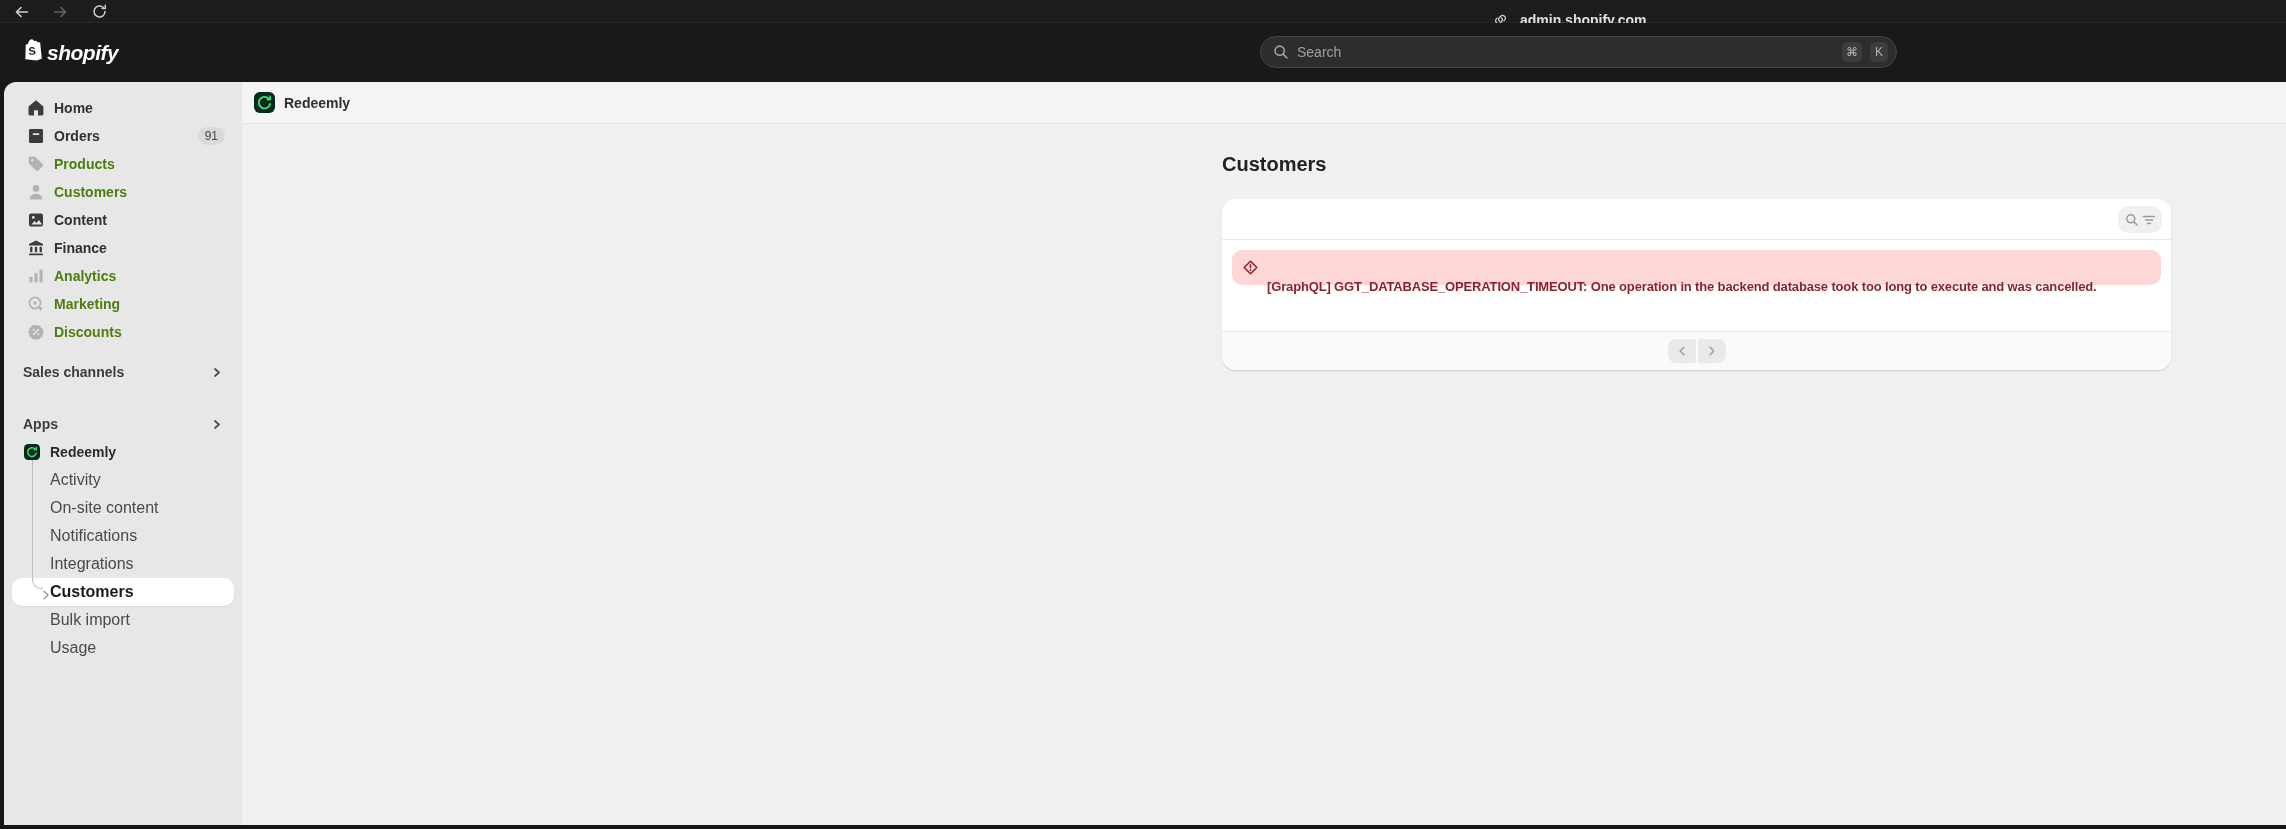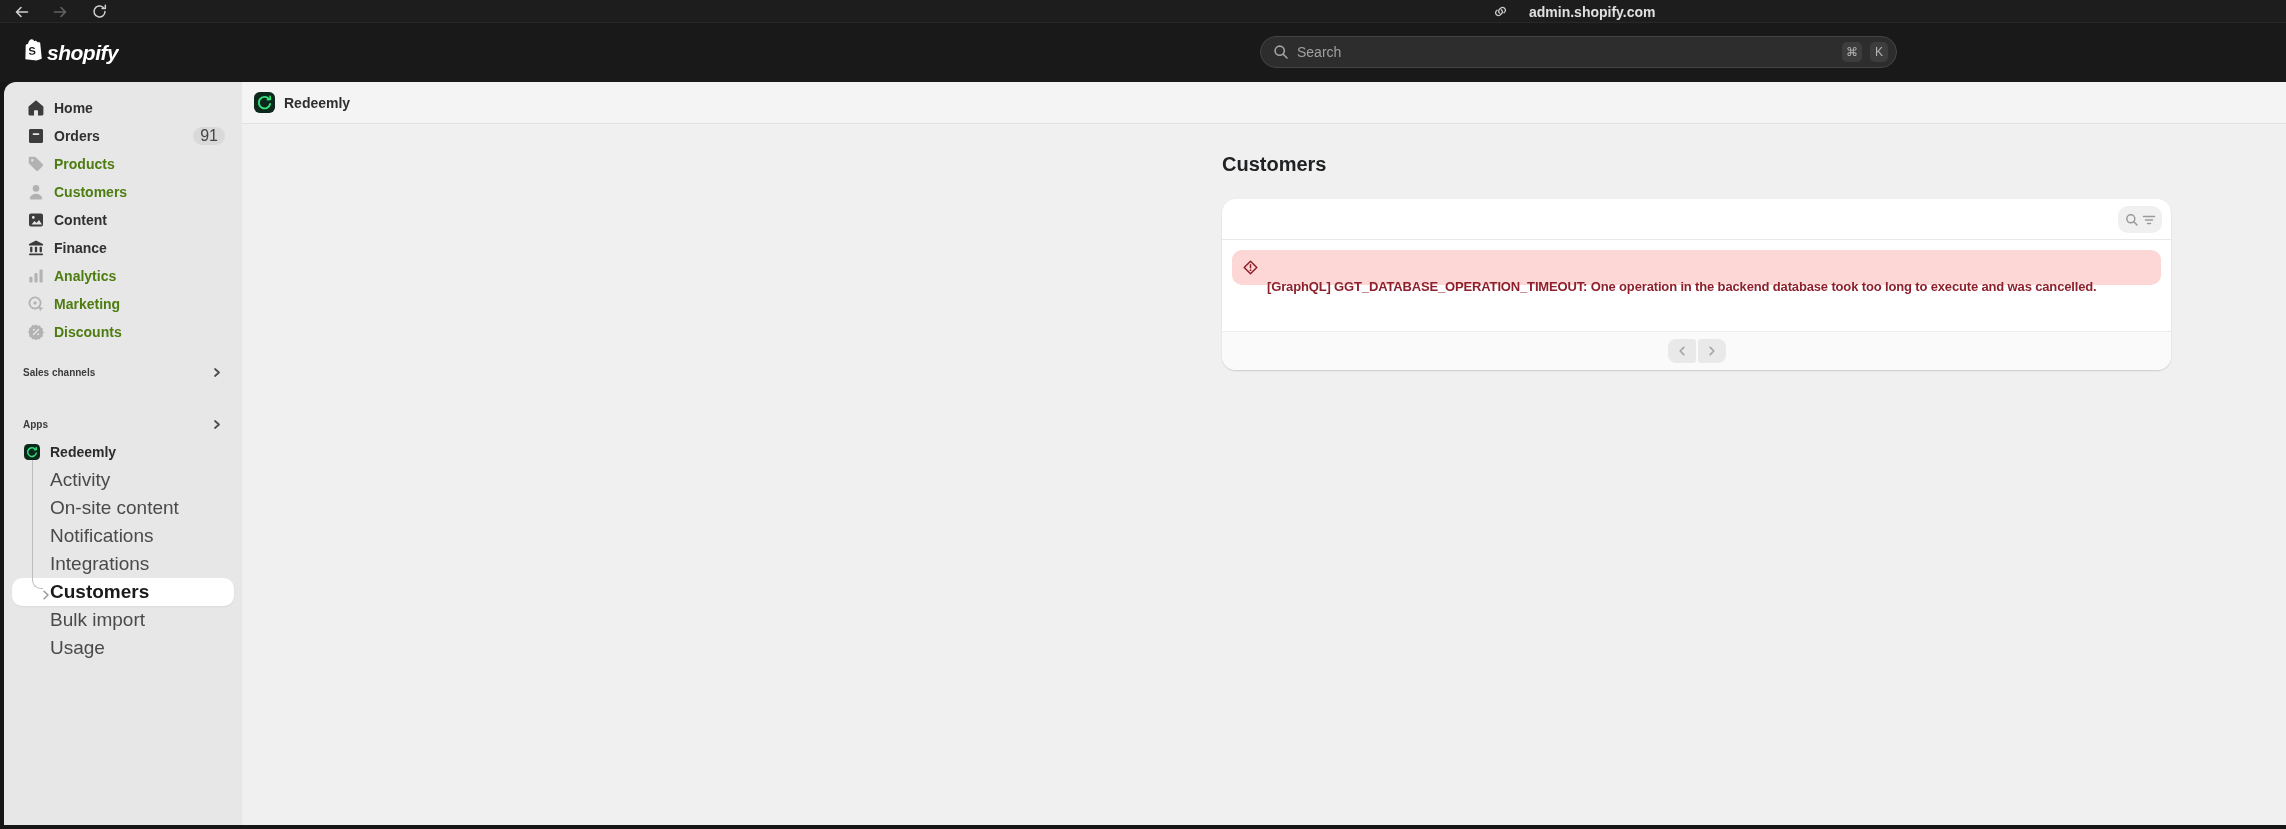--- a/index.html
+++ b/index.html
@@ -3,21 +3,21 @@
 <meta charset="utf-8">
 <style>
   * { margin:0; padding:0; box-sizing:border-box; }
   html,body { width:2286px; height:829px; overflow:hidden; }
   body { background:#161616; font-family:"Liberation Sans", sans-serif; position:relative; }
 
   
   .browser-bar { position:absolute; top:0; left:0; width:2286px; height:23px;
     background:#1d1d1d; border-bottom:1px solid rgba(255,255,255,.05); }
   .nav-btns { position:absolute; left:14px; top:0; height:23px; display:flex; align-items:center; gap:24px; }
-  .url-wrap { position:absolute; left:1494px; top:0; height:23px; display:flex; align-items:center; gap:22px; }
+  .url-wrap { position:absolute; left:1494px; top:8px; height:23px; display:flex; align-items:center; gap:13px; }
   .url-text { color:#e0e0e0; font-size:14px; font-weight:600; }
 
   
   .shopify-header { position:absolute; top:23px; left:0; width:2286px; height:59px; background:#191919; }
   .logo { position:absolute; left:24px; top:14px; }
   .search-bar { position:absolute; left:1260px; top:13px; width:637px; height:32px;
     background:#2d2d2d; border:1px solid #454545; border-radius:16px;
     display:flex; align-items:center; padding:0 8px 0 12px; gap:8px; }
   .search-bar input { flex:1; background:transparent; border:none; outline:none;
     color:#cfcfcf; font-size:14px; font-family:inherit; }
@@ -29,31 +29,31 @@
   .frame { position:absolute; top:82px; left:4px; right:0; bottom:4px; display:flex; }
 
   
   .sidebar { width:238px; flex-shrink:0; background:#e7e7e7; border-top-left-radius:12px;
     position:relative; padding:12px 8px 0 8px; }
   .nav-row { height:28px; display:flex; align-items:center; padding-left:14px; gap:8px;
     border-radius:10px; color:#303030; font-size:14px; font-weight:600; }
   .nav-row .ico { width:20px; height:20px; display:flex; align-items:center; justify-content:center; }
   .nav-row.disabled { color:#4d7c0f; }
   .badge { margin-left:auto; margin-right:9px; height:18px; padding:0 7px; background:#d9d9d9;
-    border-radius:9px; color:#454545; font-size:16px; font-weight:400;
+    border-radius:9px; color:#454545; font-size:12px; font-weight:400;
     display:flex; align-items:center; }
   .section-header { height:28px; display:flex; align-items:center; padding:0 12px 0 11px;
-    color:#3c3c3c; font-size:10px; font-weight:600; }
+    color:#3c3c3c; font-size:14px; font-weight:600; }
   .section-header .chev { margin-left:auto; display:flex; }
   .sc-header { margin-top:12px; }
   .apps-header { margin-top:24px; }
   .app-row { height:28px; display:flex; align-items:center; padding-left:12px; gap:10px;
     color:#2b2b2b; font-size:14px; font-weight:600; }
   .sub-row { height:28px; display:flex; align-items:center; padding-left:38px;
-    color:#4a4a4a; font-size:19px; font-weight:400; position:relative; }
+    color:#4a4a4a; font-size:16px; font-weight:400; position:relative; }
   .sub-row.selected { background:#ffffff; border-radius:10px; color:#1a1a1a; font-weight:700;
     box-shadow:0 1px 2px rgba(0,0,0,.06); }
   .tree-line { position:absolute; left:28px; top:378px; width:11px; height:129px;
     border-left:1.5px solid #bdbdbd; border-bottom:1.5px solid #bdbdbd;
     border-bottom-left-radius:9px; pointer-events:none; }
   .tree-arrow { position:absolute; left:38px; top:504px; pointer-events:none; }
 
   
   .main { flex:1; min-width:0; background:#f0f0f0; position:relative; }
   .app-bar { height:42px; background:#f4f4f4; border-bottom:1px solid #e2e2e2;

